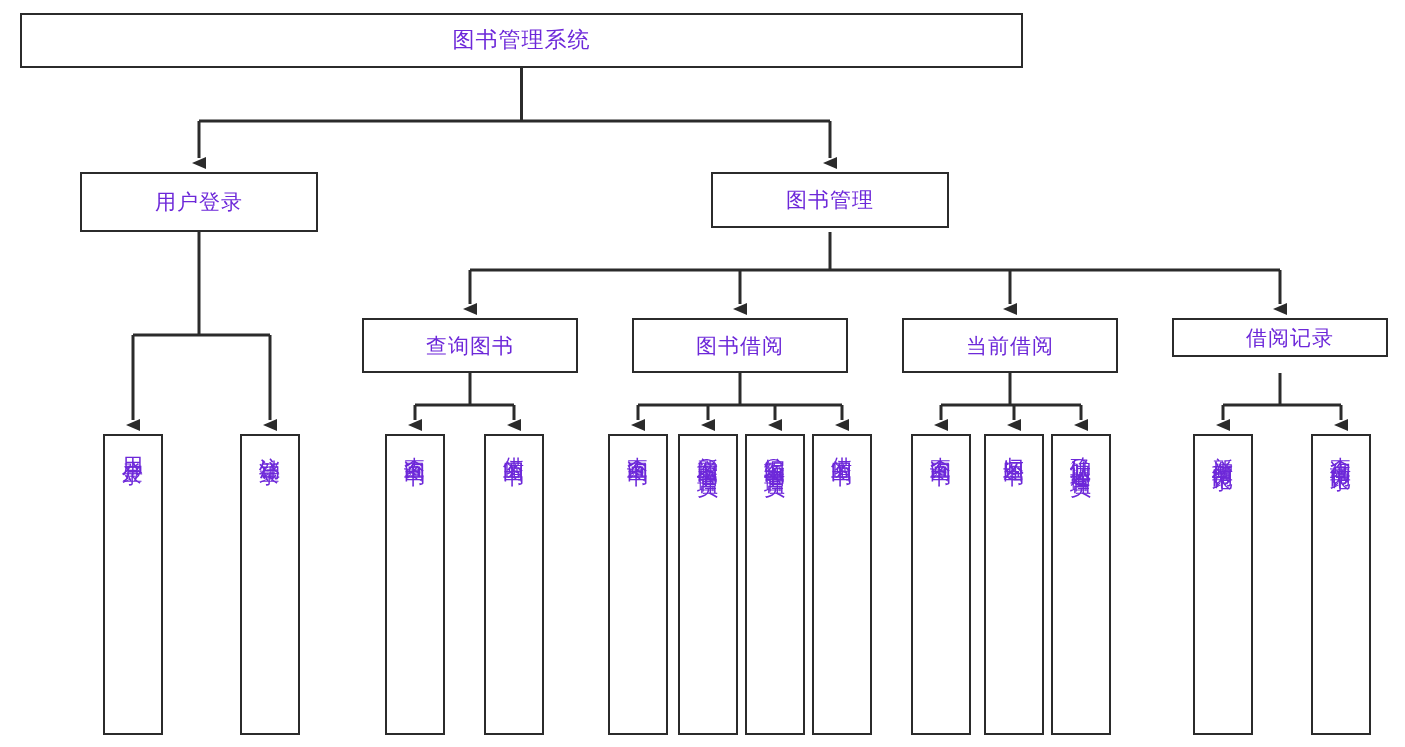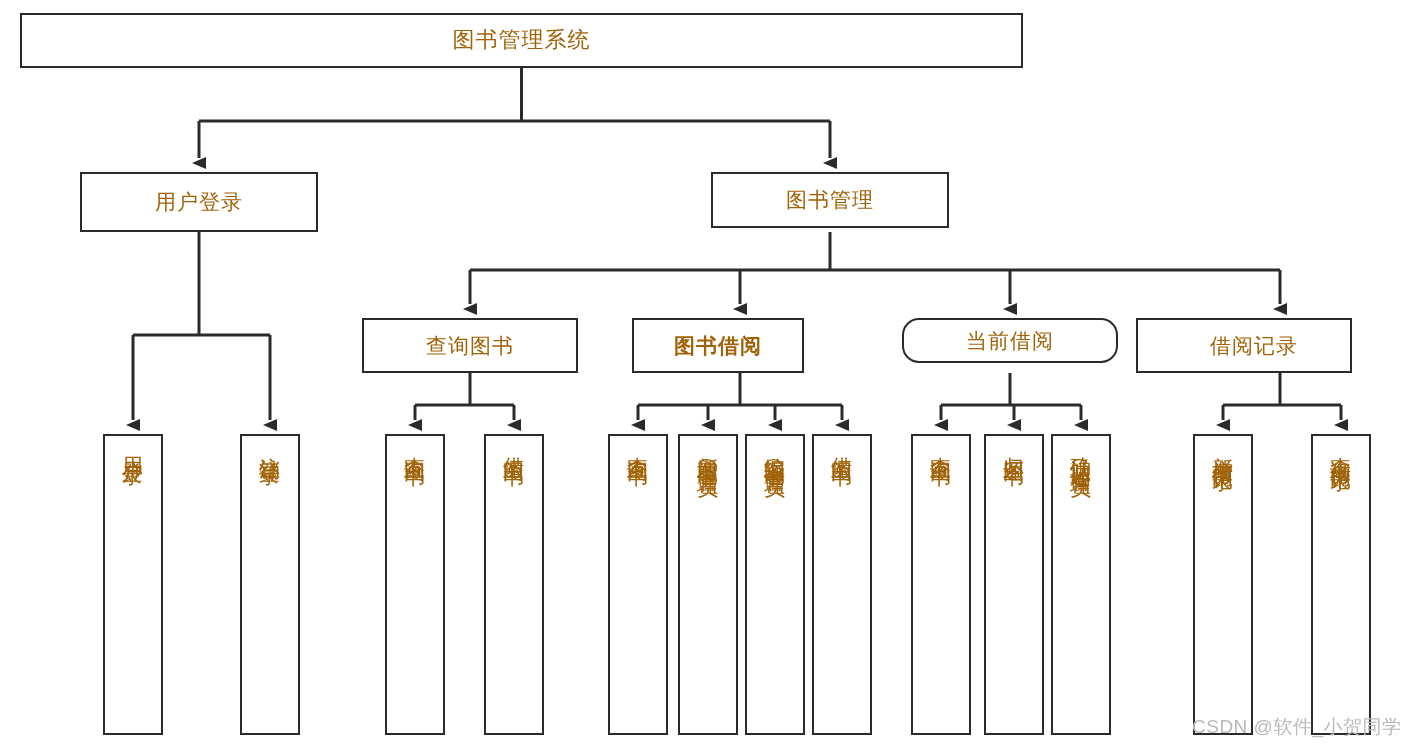--- a/index.html
+++ b/index.html
@@ -30,21 +30,21 @@
     position: absolute;
     box-sizing: border-box;
     background: #ffffff;
     border: 2px solid #2b2b2b;
     display: flex;
     align-items: center;
     justify-content: center;
     z-index: 2;
   }
   .node .label {
-    color: #a16207;
+    color: #6d28d9;
     font-size: 21px;
     line-height: 1.22;
     letter-spacing: 1px;
     text-align: center;
     white-space: nowrap;
   }
   .node.vertical .label {
     writing-mode: vertical-rl;
     text-orientation: upright;
     white-space: normal;
@@ -121,27 +121,27 @@
       </div>
       <div class="node horizontal" style="left: 80px; top: 172px; width: 238px; height: 60px;">
         <span class="label">用户登录</span>
       </div>
       <div class="node horizontal" style="left: 711px; top: 172px; width: 238px; height: 56px;">
         <span class="label">图书管理</span>
       </div>
       <div class="node horizontal" style="left: 362px; top: 318px; width: 216px; height: 55px;">
         <span class="label">查询图书</span>
       </div>
-      <div class="node horizontal" style="left: 632px; top: 318px; width: 172px; height: 55px; font-weight: bold;">
+      <div class="node horizontal" style="left: 632px; top: 318px; width: 216px; height: 55px;">
         <span class="label">图书借阅</span>
       </div>
-      <div class="node horizontal" style="left: 902px; top: 318px; width: 216px; height: 45px; border-radius: 17px;">
+      <div class="node horizontal" style="left: 902px; top: 318px; width: 216px; height: 55px;">
         <span class="label">当前借阅</span>
       </div>
-      <div class="node horizontal" style="left: 1136px; top: 318px; width: 216px; height: 55px; padding-left: 20px;">
+      <div class="node horizontal" style="left: 1172px; top: 318px; width: 216px; height: 39px; padding-left: 20px;">
         <span class="label">借阅记录</span>
       </div>
       <div class="node vertical" style="left: 103px; top: 434px; width: 60px; height: 301px;">
         <span class="label">用户登录</span>
       </div>
       <div class="node vertical" style="left: 240px; top: 434px; width: 60px; height: 301px;">
         <span class="label">注销登录</span>
       </div>
       <div class="node vertical" style="left: 385px; top: 434px; width: 60px; height: 301px;">
         <span class="label">查询图书</span>
@@ -171,14 +171,13 @@
         <span class="label">确认归还（管理员）</span>
       </div>
       <div class="node vertical" style="left: 1193px; top: 434px; width: 60px; height: 301px;">
         <span class="label">新增借阅记录</span>
       </div>
       <div class="node vertical" style="left: 1311px; top: 434px; width: 60px; height: 301px;">
         <span class="label">查询借阅记录</span>
       </div>
     </div>
 
-  <div class="watermark" style="left: 1192px; top: 714px; color: rgb(185, 185, 185);">CSDN @软件_小贺同学</div>
 </div>
 
 </body></html>

